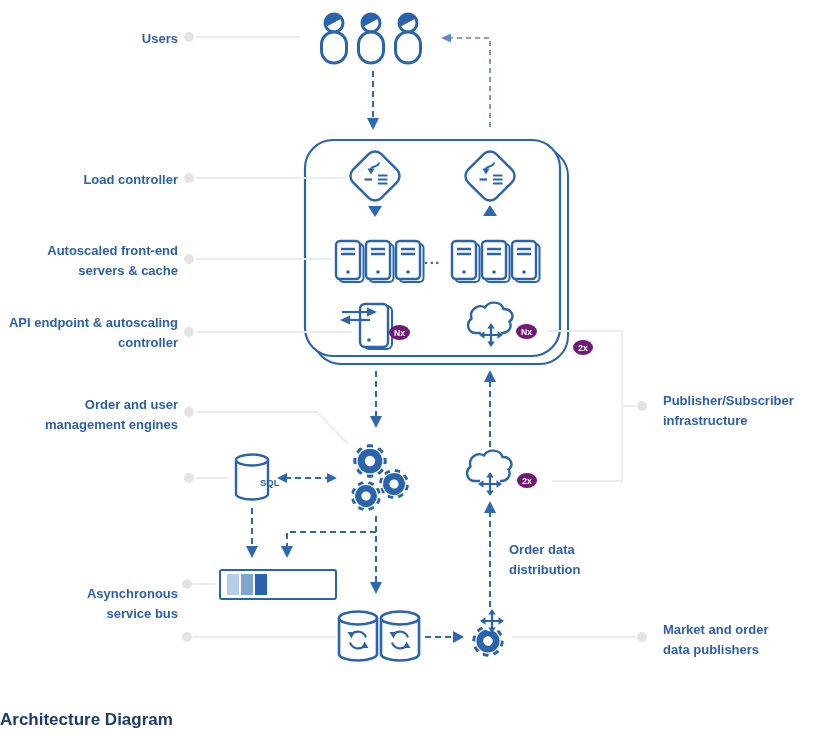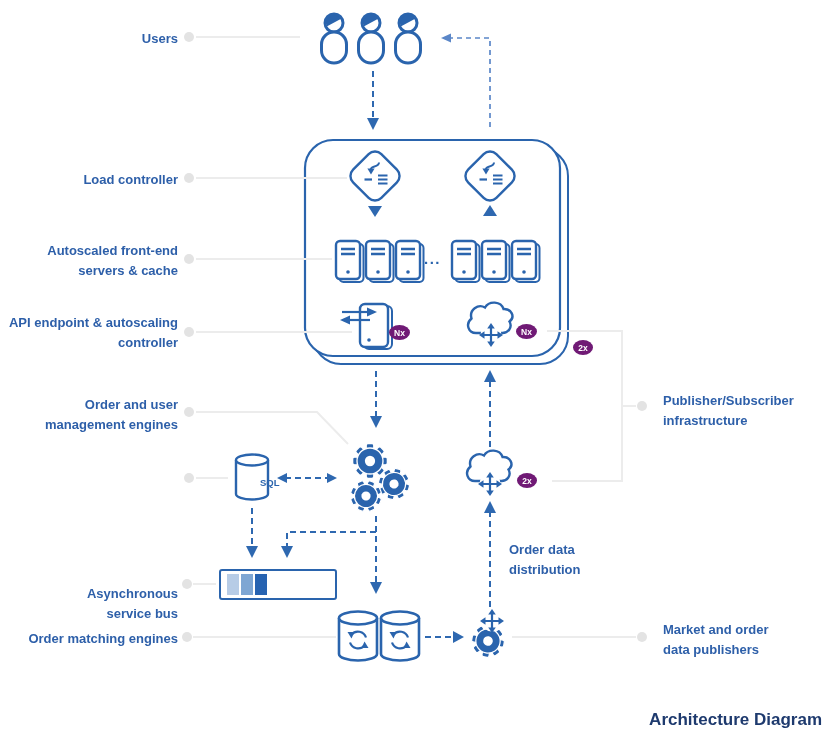--- a/index.html
+++ b/index.html
@@ -15,21 +15,21 @@
   .ellipsis{position:absolute;left:424px;top:250px;color:#2a64ad;font-weight:700;
             font-size:15px;letter-spacing:1.5px;}
   .sqltext{position:absolute;left:236px;top:477px;width:14px;text-align:center;
            color:#2a64ad;font-weight:700;font-size:9.5px;margin-left:24px;}
   .bus{position:absolute;left:219px;top:569px;width:114px;height:27px;
        border:2px solid #2a64ad;border-radius:3px;background:#fff;}
   .bus .bar{position:absolute;top:3px;width:12px;height:21px;}
   .bus .b1{left:6px;background:#b7cce6;}
   .bus .b2{left:20px;background:#7ea6d3;}
   .bus .b3{left:34px;background:#2763b1;}
-  .title{position:absolute;left:0;right:0;top:710px;text-align:right;
+  .title{position:absolute;left:0;right:0;top:710px;text-align:left;
          font-size:17px;font-weight:700;color:#1e3a6e;}
 </style>
 </head>
 <body>
 
 <div id="canvas">
 
 <svg width="822" height="743" viewBox="0 0 822 743">
   <defs>
     <g id="person" stroke="#2a64ad" fill="none">
@@ -213,21 +213,20 @@
 <div class="lbl left" style="top:29px">Users</div>
 <div class="lbl left" style="top:170px">Load controller</div>
 <div class="lbl left" style="top:313px">API endpoint &amp; autoscaling
 controller</div>
 <div class="lbl left" style="top:241px">Autoscaled front-end
 servers &amp; cache</div>
 <div class="lbl left" style="top:395px">Order and user
 management engines</div>
 <div class="lbl left" style="top:584px">Asynchronous
 service bus</div>
-<div class="lbl left" style="top:629px">Order matching engines</div>
 <div class="lbl right" style="left:663px;top:391px">Publisher/Subscriber
 infrastructure</div>
 <div class="lbl right" style="left:509px;top:540px">Order data
 distribution</div>
 <div class="lbl right" style="left:663px;top:620px">Market and order
 data publishers</div>
 
 <div class="bus">
   <div class="bar b1"></div>
   <div class="bar b2"></div>

